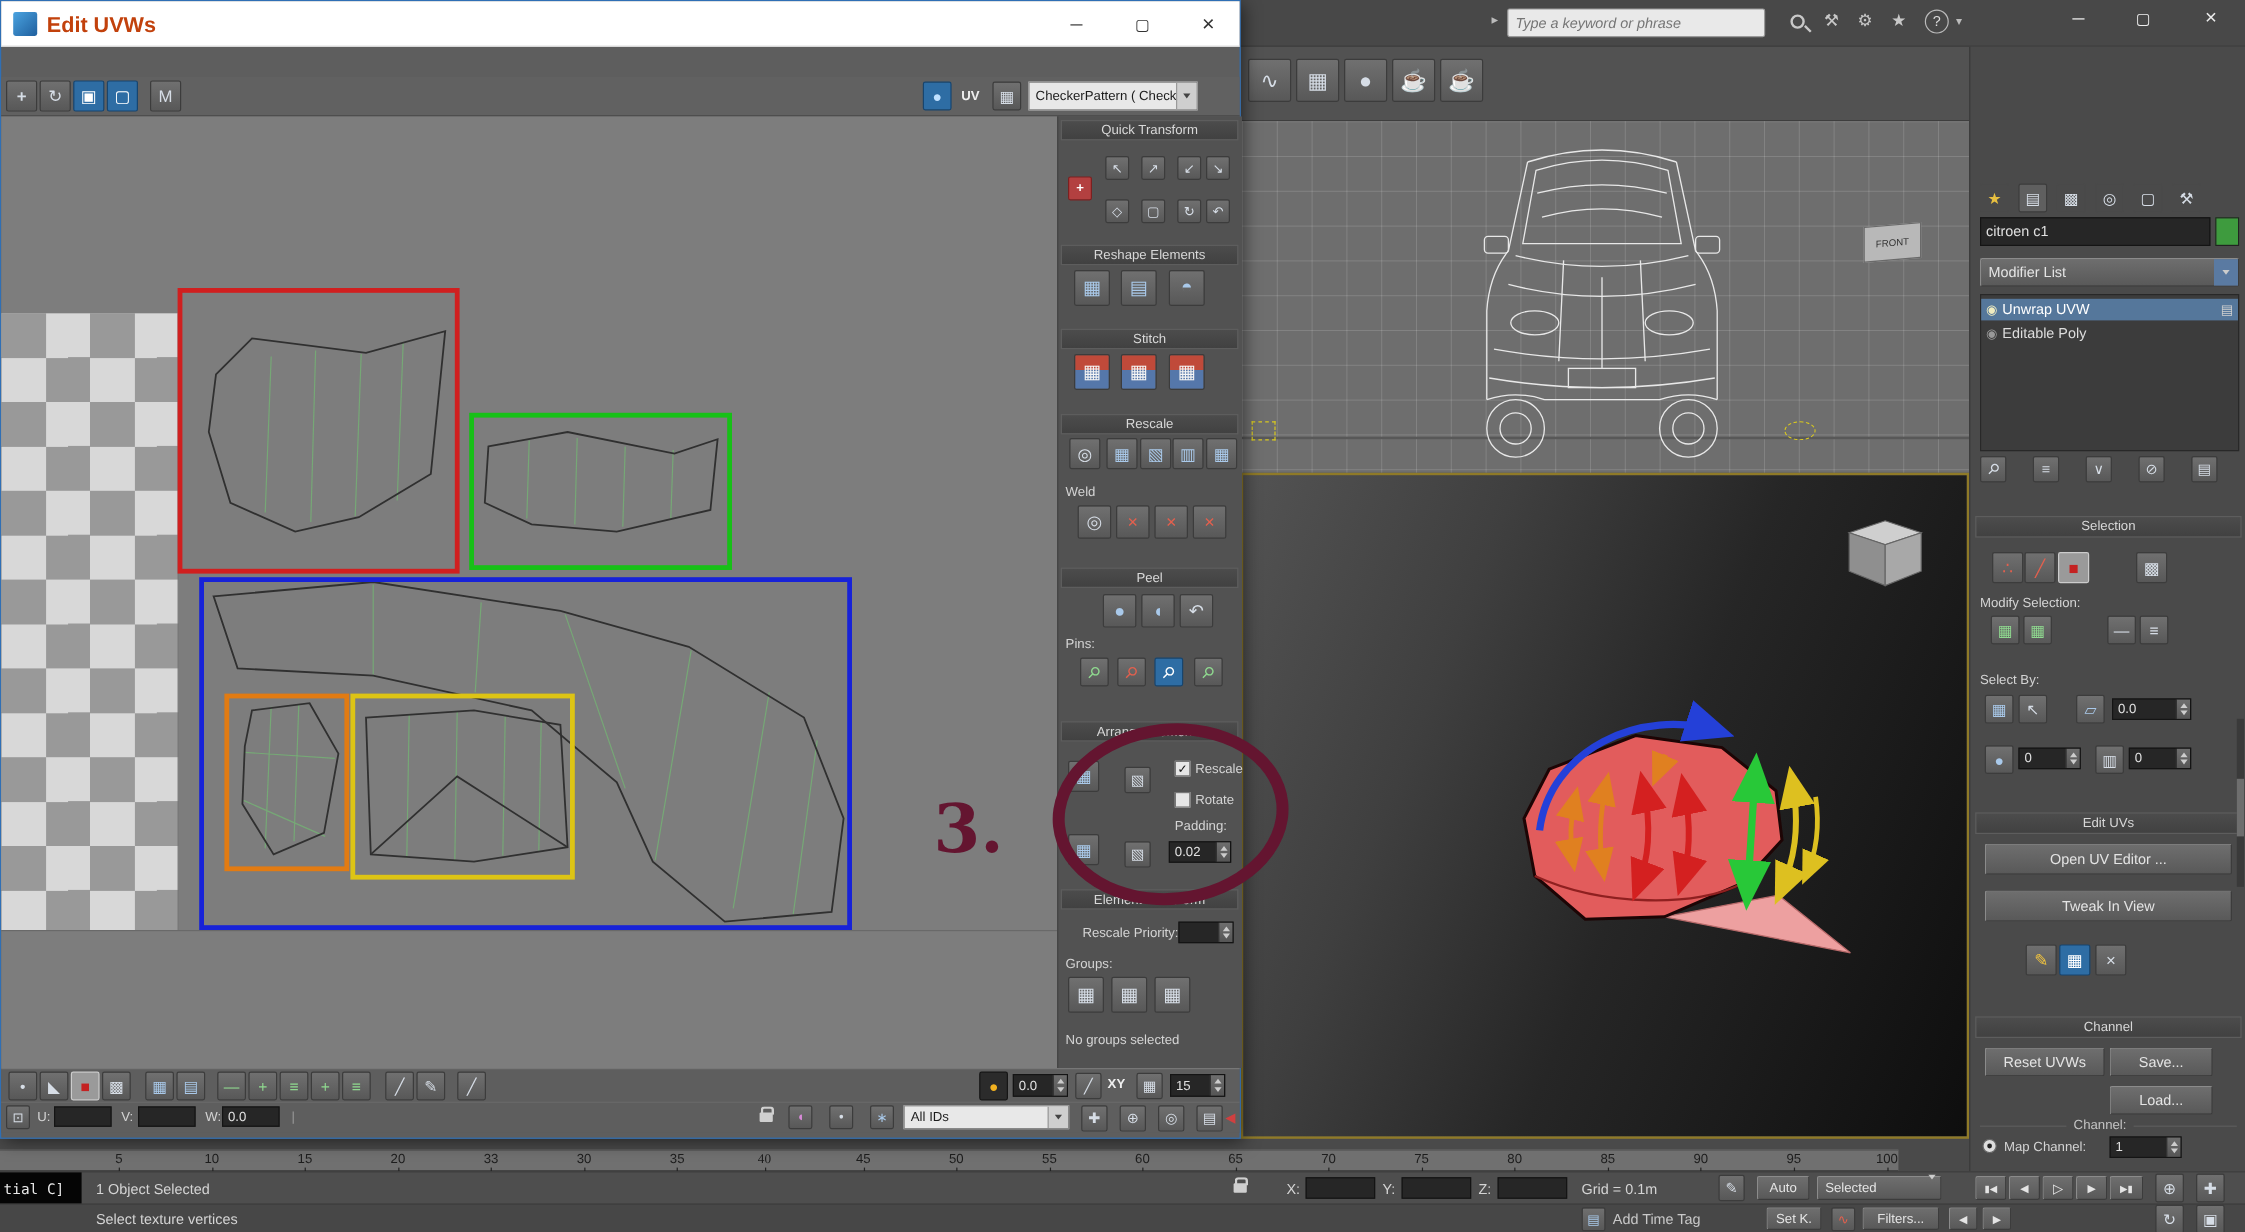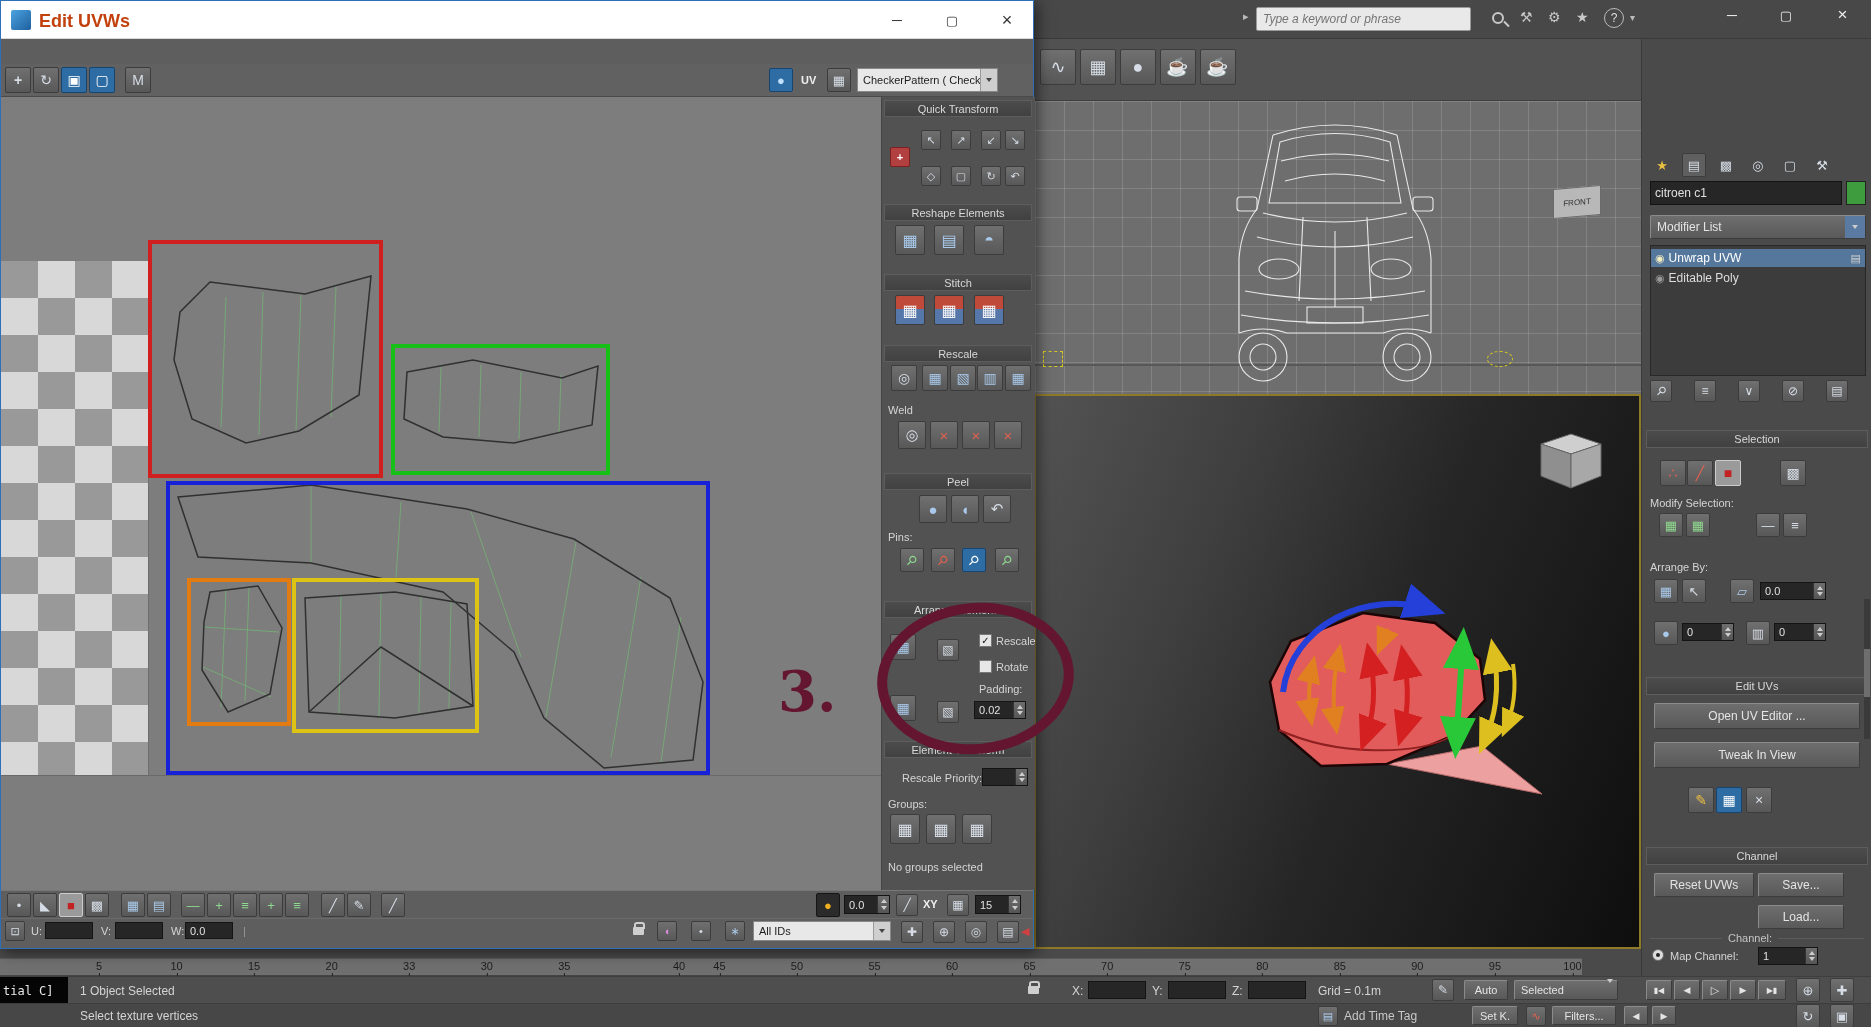--- a/index.html
+++ b/index.html
@@ -176,21 +176,21 @@
   <div class="rollh" style="left:4px;top:391px;width:222px;height:18px;">Selection</div>
   <span class="icn s26 red" style="left:18px;top:421px;">∴</span>
   <span class="icn s26 red" style="left:45px;top:421px;">╱</span>
   <span class="icn s26 selg" style="left:73px;top:421px;color:#c42222;">■</span>
   <span class="icn s26" style="left:138px;top:421px;">▩</span>
   <span class="lbl" style="left:8px;top:458px;">Modify Selection:</span>
   <span class="icn s24 green" style="left:17px;top:474px;">▦</span>
   <span class="icn s24 green" style="left:44px;top:474px;">▦</span>
   <span class="icn s24" style="left:114px;top:474px;">—</span>
   <span class="icn s24" style="left:141px;top:474px;">≡</span>
-  <span class="lbl" style="left:8px;top:522px;">Arrange By:</span>
+  <span class="lbl" style="left:8px;top:522px;">Select By:</span>
   <span class="icn s24 blue" style="left:12px;top:540px;">▦</span>
   <span class="icn s24" style="left:40px;top:540px;">↖</span>
   <span class="icn s24 blue" style="left:88px;top:540px;">▱</span>
   <div class="spinner" style="left:118px;top:543px;width:66px;height:18px;">
     <span>0.0</span>
     <span class="ud">
         <i class="up"></i>
         <i class="dn"></i>
       </span>
   </div>
@@ -241,21 +241,21 @@
 </div>
 
 <div class="abs" style="left:0;top:958px;width:1582px;height:18px;background:#707070;border-top:1px solid #5a5a5a;border-bottom:1px solid #444;">
     <span class="tick" style="left: 99px;">5</span>
     <span class="tick" style="left: 176.55px;">10</span>
     <span class="tick" style="left: 254.1px;">15</span>
     <span class="tick" style="left: 331.65px;">20</span>
     <span class="tick" style="left: 409.2px;">33</span>
     <span class="tick" style="left: 486.75px;">30</span>
     <span class="tick" style="left: 564.3px;">35</span>
-    <span class="tick" style="left: 679px;">40</span>
+    <span class="tick" style="left: 637px; font-family: Liberation Serif, serif;">40</span>
     <span class="tick" style="left: 719.4px;">45</span>
     <span class="tick" style="left: 796.95px;">50</span>
     <span class="tick" style="left: 874.5px;">55</span>
     <span class="tick" style="left: 952.05px;">60</span>
     <span class="tick" style="left: 1029.6px;">65</span>
     <span class="tick" style="left: 1107.15px;">70</span>
     <span class="tick" style="left: 1184.7px;">75</span>
     <span class="tick" style="left: 1262.25px;">80</span>
     <span class="tick" style="left: 1339.8px;">85</span>
     <span class="tick" style="left: 1417.35px;">90</span>

